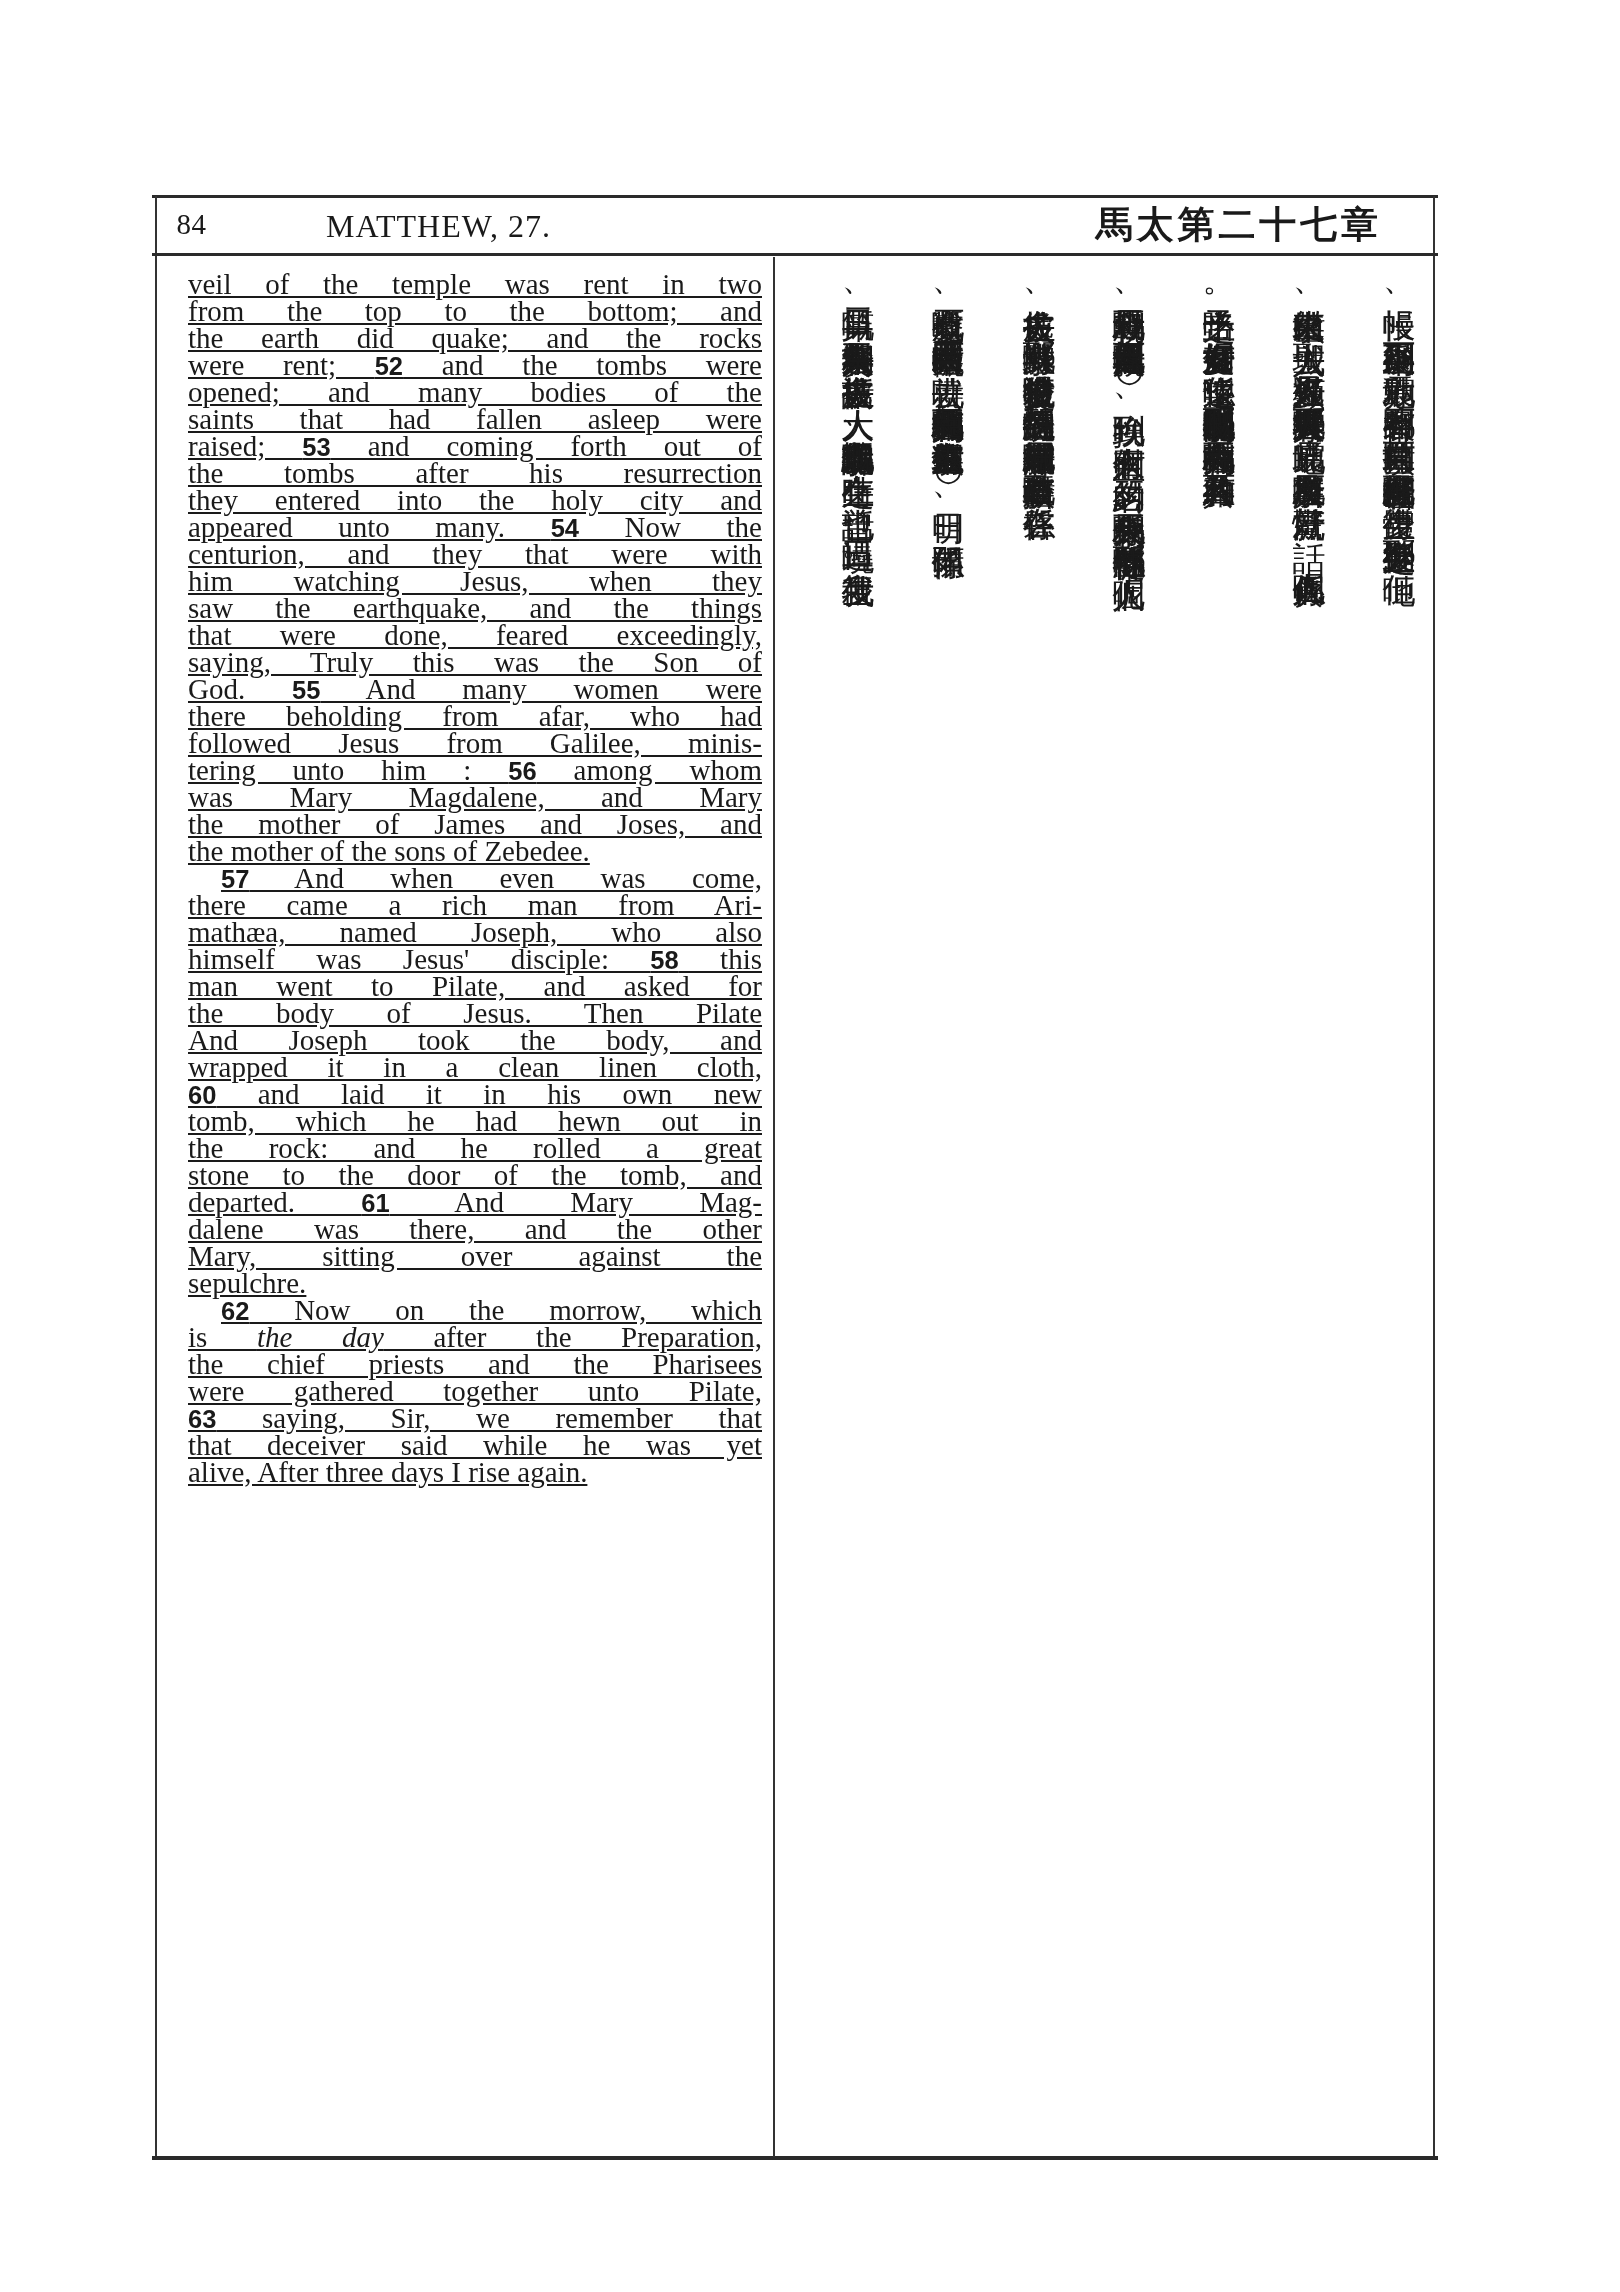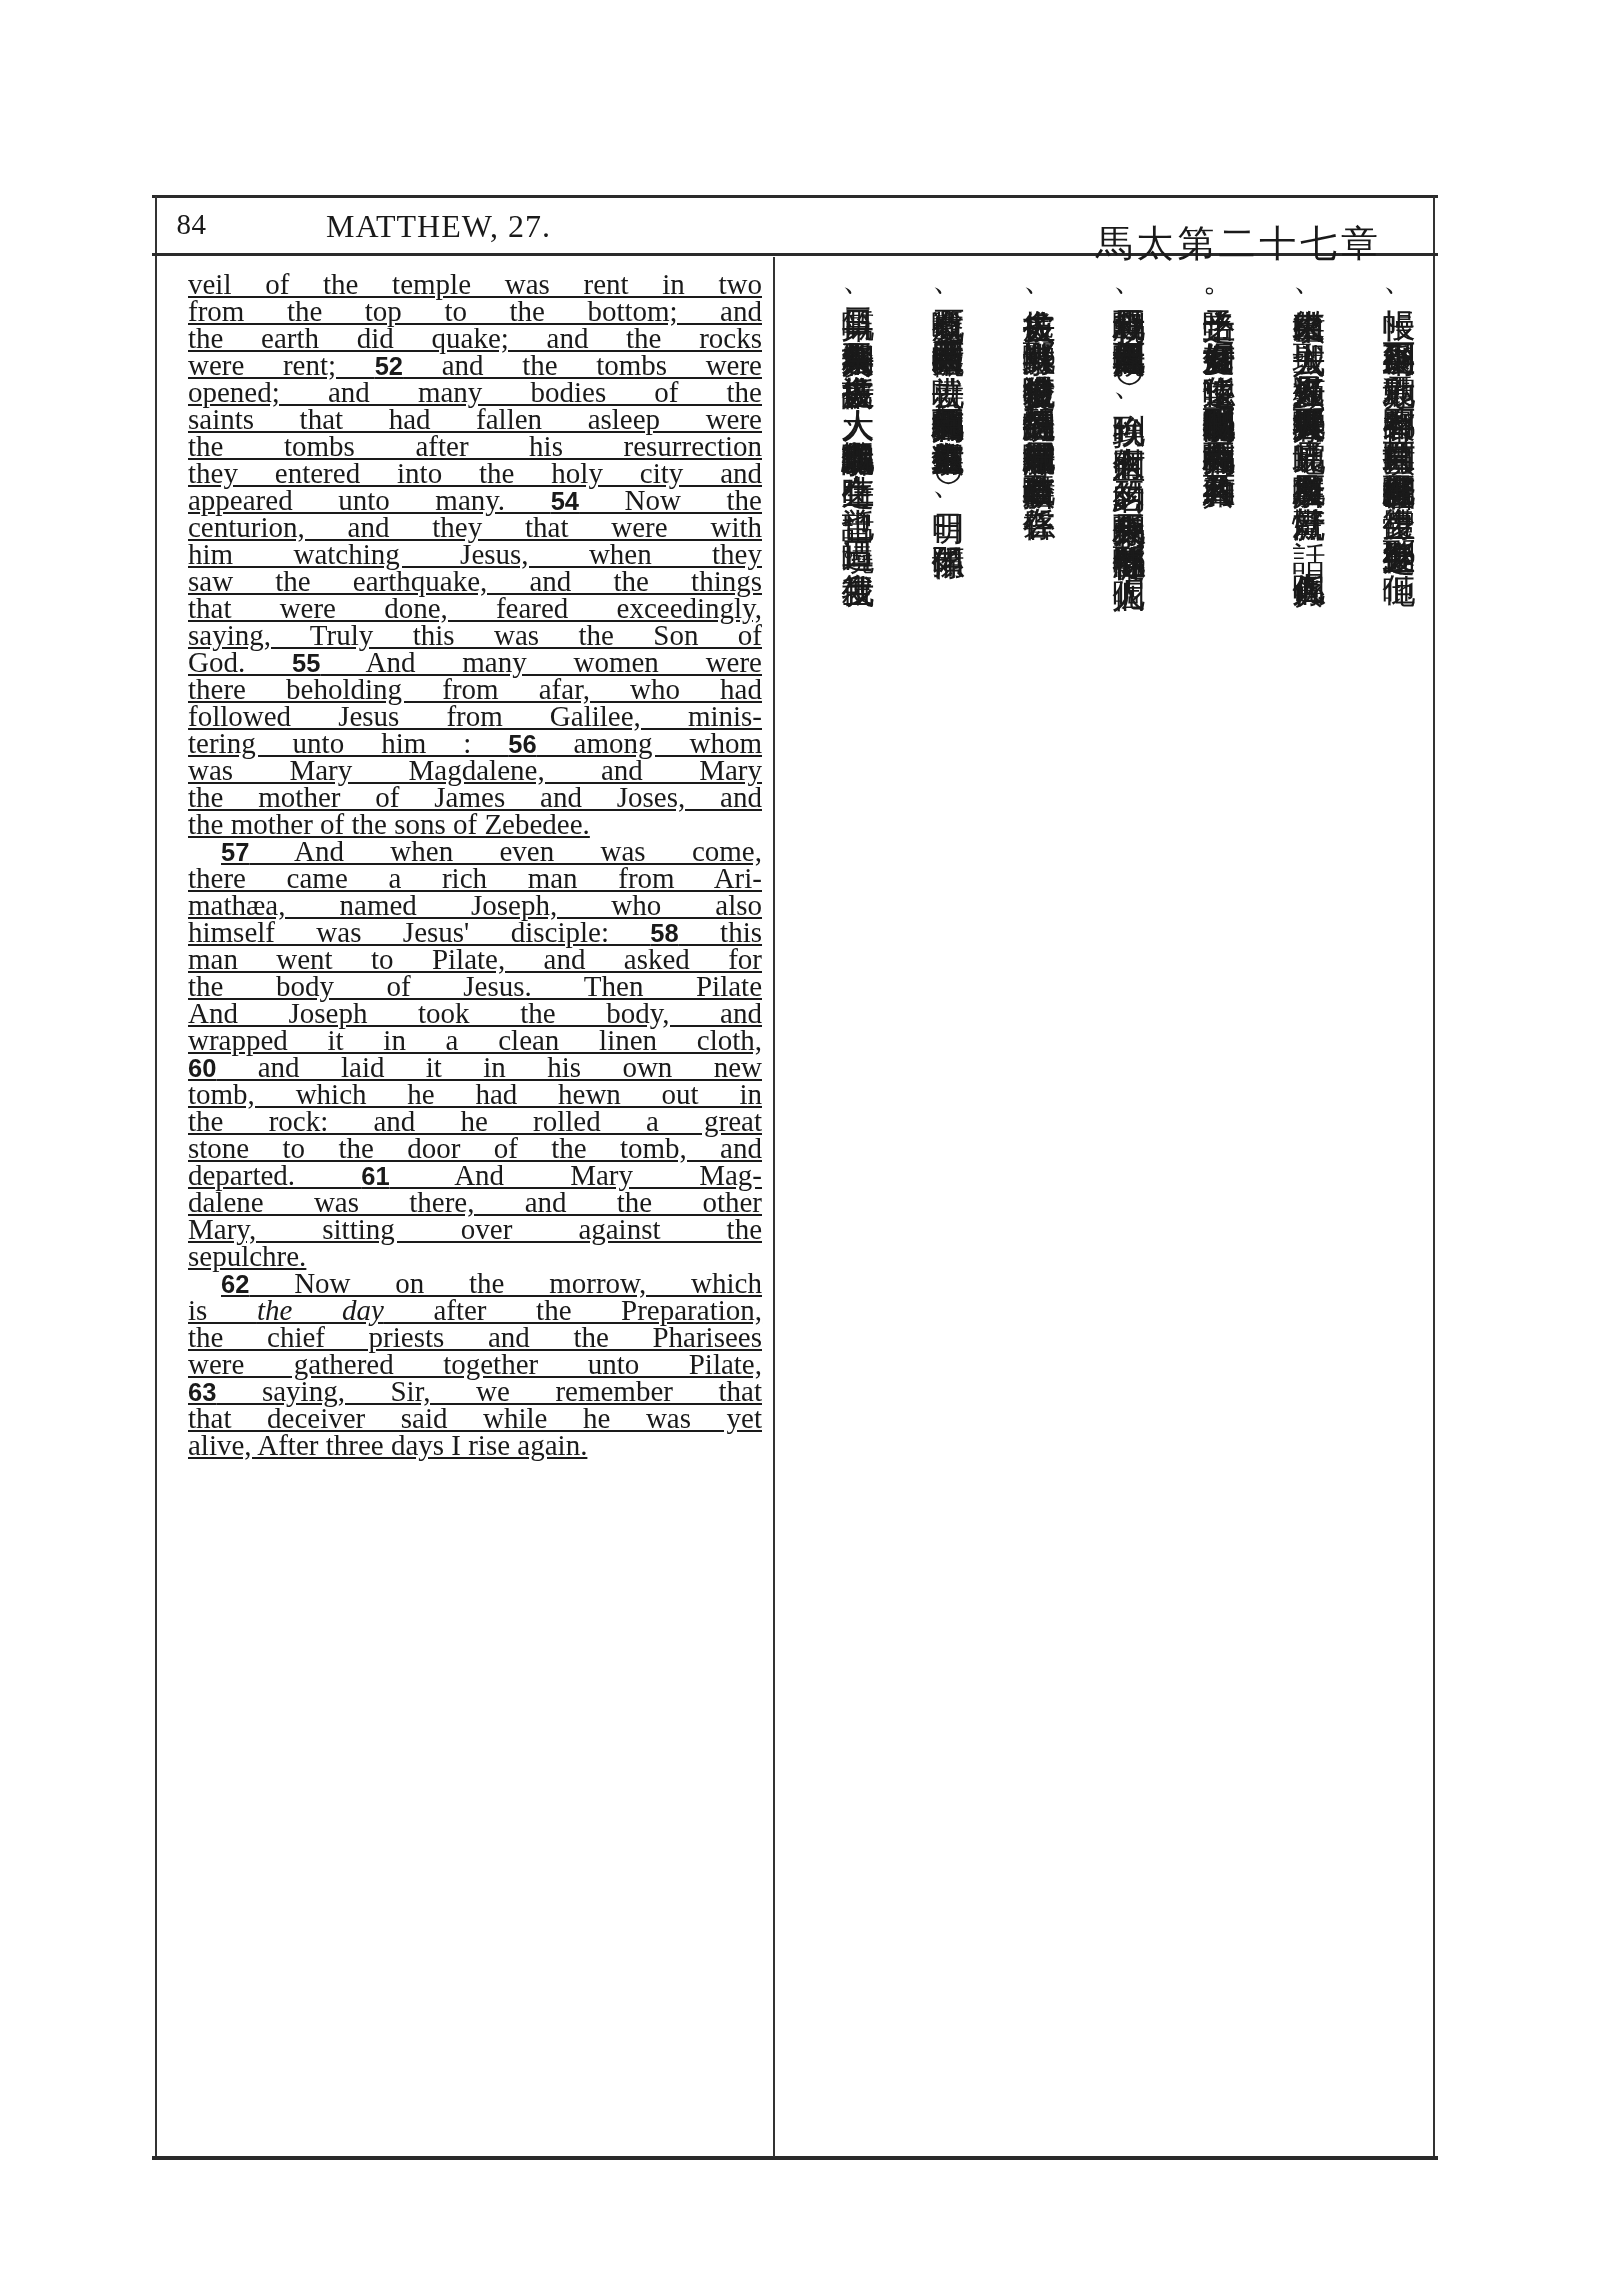--- a/index.html
+++ b/index.html
@@ -6,22 +6,22 @@
   body { width:1620px; height:2293px; position:relative; overflow:hidden;
          font-family:"Liberation Serif","DejaVu Serif",serif; color:#1a1a1a; }
   .frame { position:absolute; left:155px; top:196px; width:1280px; height:1963px;
            border-left:2px solid #333; border-right:2px solid #333; box-sizing:border-box; }
   .rule-top { position:absolute; left:152px; top:195px; width:1286px; height:2.9px; background:#2a2a2a; }
   .rule-head { position:absolute; left:152px; top:253px; width:1286px; height:2.9px; background:#2a2a2a; }
   .rule-bottom { position:absolute; left:152px; top:2156px; width:1286px; height:3.9px; background:#2a2a2a; }
   .header { position:absolute; left:157px; top:198px; width:1276px; height:55px;text-align:center; }
   .page-num { position:absolute; left:19.6px; top:9.8px; font-size:29px; letter-spacing:0.5px; }
   .running-title { position:absolute; left:169px; top:9.8px; font-size:32px; letter-spacing:1px; }
-  .cn-title { position:absolute; right:51px; top:21px; font-size:37px; letter-spacing:3.9px;
-              font-family:"DejaVu Sans",sans-serif; font-weight:normal; }
+  .cn-title { position:absolute; right:51px; top:2px; font-size:37px; letter-spacing:3.9px;
+              font-family:"DejaVu Sans",sans-serif; font-weight:bold; }
   .col-divider { position:absolute; left:773px; top:257px; width:2px; height:1900px; background:#333; }
   .english { position:absolute; left:188px; top:271px; width:574px;
              font-size:29px; line-height:27px; text-align:justify;text-decoration:underline; }
   .vnum { font-family:"Liberation Sans","DejaVu Sans",sans-serif; font-weight:bold; font-size:25.5px;margin-top:24px; }
   .line { display:block; text-align:justify; text-align-last:justify; white-space:nowrap; height:27px; }
   .line.last { text-align-last:left; }
   .chinese { position:absolute; left:784px; top:284px; width:637px; height:1862px; }
   .cn-col { position:absolute; top:0; width:59px;
             font-family:"DejaVu Sans",sans-serif; font-size:33px; line-height:40px;
             writing-mode:vertical-rl; text-orientation:upright; letter-spacing:0px; }
@@ -42,20 +42,21 @@
 
 <div class="col-divider"></div>
 
 <div class="english" id="english">
     <span class="line">veil of the temple was rent in two</span>
     <span class="line">from the top to the bottom; and</span>
     <span class="line">the earth did quake; and the rocks</span>
     <span class="line">were rent; <span class="vnum">52</span> and the tombs were</span>
     <span class="line">opened; and many bodies of the</span>
     <span class="line">saints that had fallen asleep were</span>
+    <span class="line">raised; <span class="vnum">53</span> and coming forth out of</span>
     <span class="line">the tombs after his resurrection</span>
     <span class="line">they entered into the holy city and</span>
     <span class="line">appeared unto many.  <span class="vnum">54</span> Now the</span>
     <span class="line">centurion, and they that were with</span>
     <span class="line">him watching Jesus, when they</span>
     <span class="line">saw the earthquake, and the things</span>
     <span class="line">that were done, feared exceedingly,</span>
     <span class="line">saying, Truly this was the Son of</span>
     <span class="line">God.  <span class="vnum">55</span> And many women were</span>
     <span class="line">there beholding from afar, who had</span>

